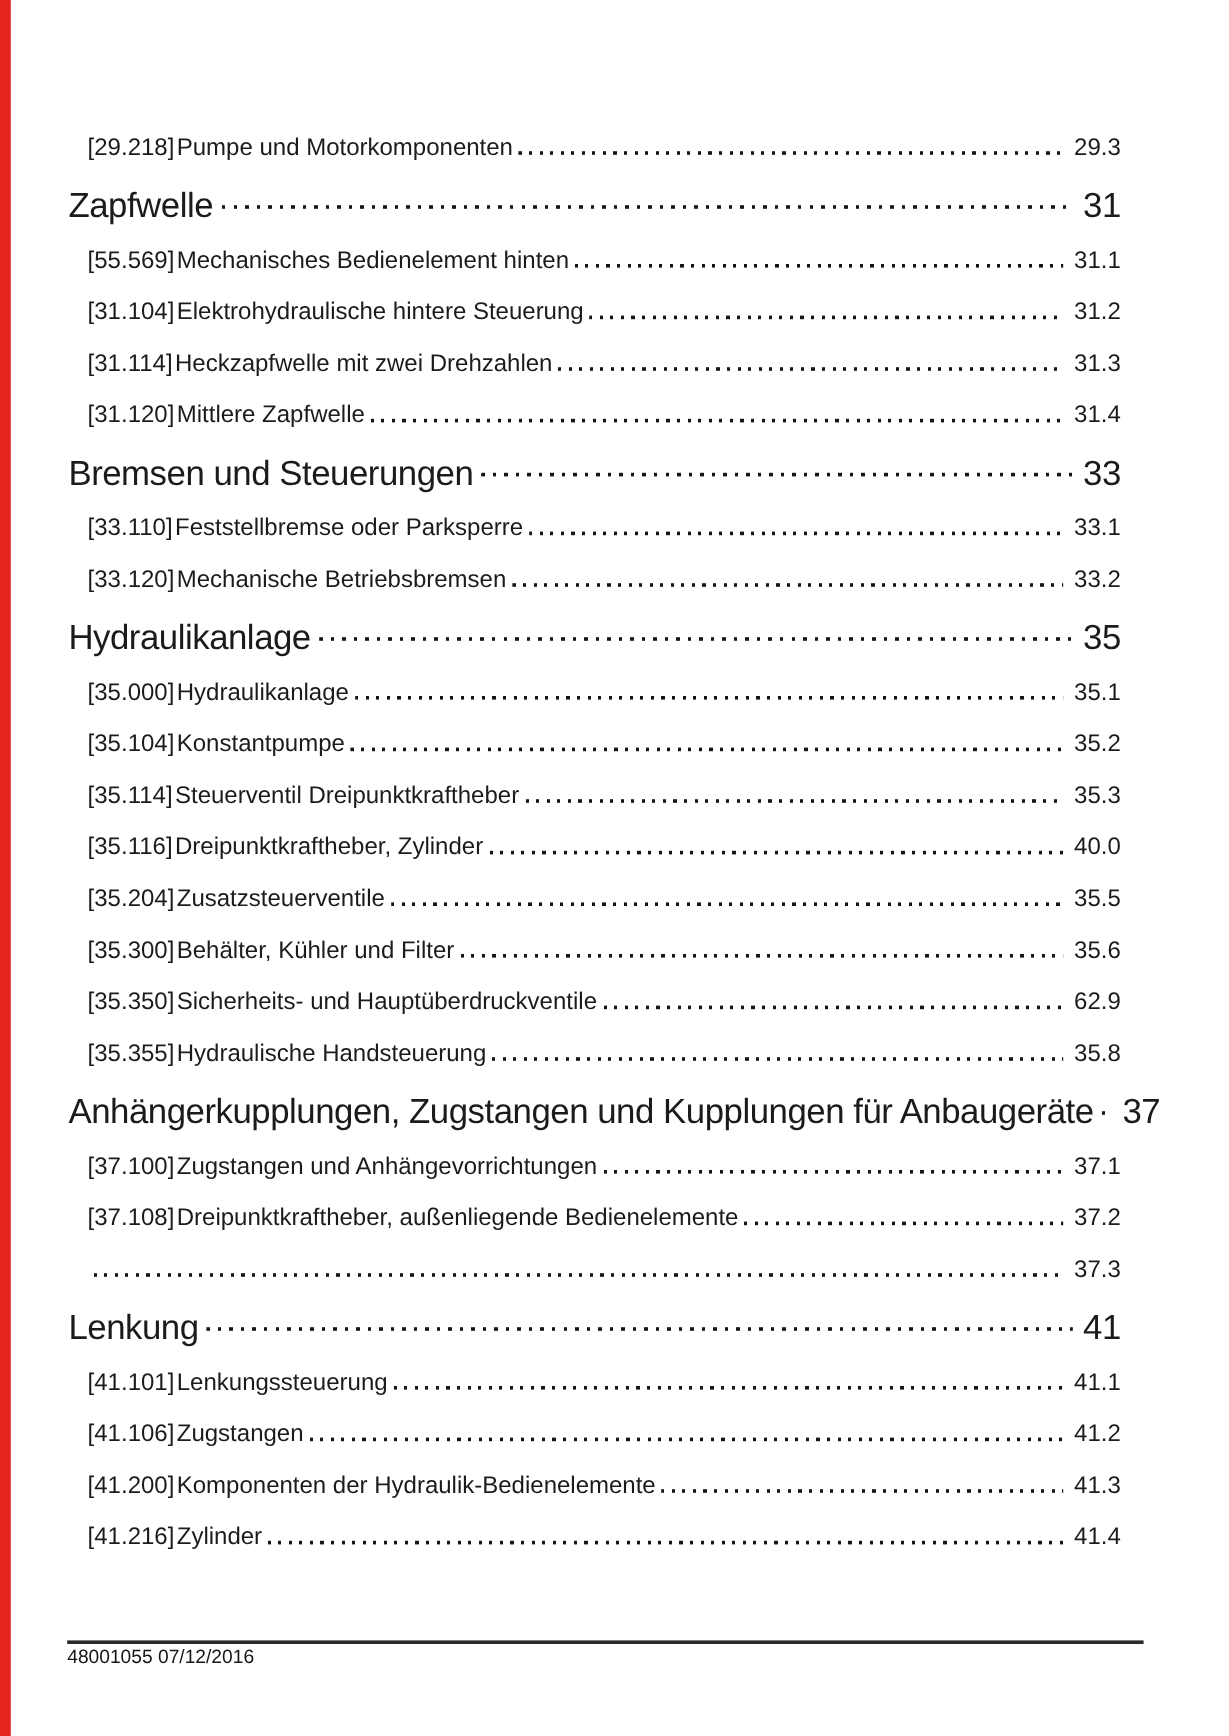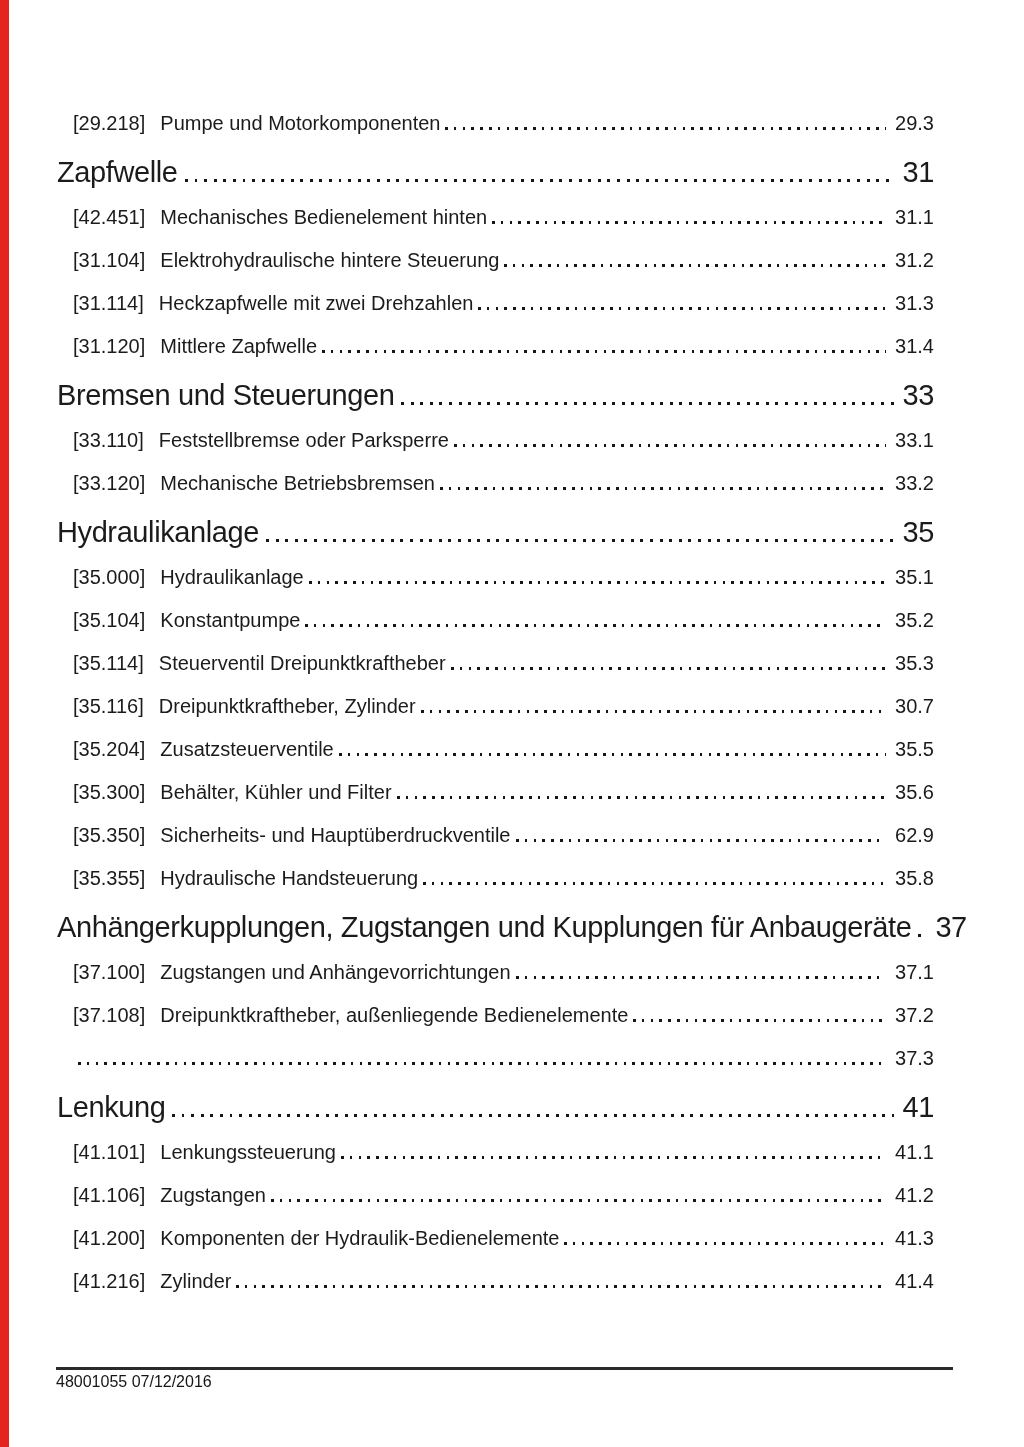--- a/index.html
+++ b/index.html
@@ -38,23 +38,24 @@
     line-height: 22px;
     margin-bottom: 21px;
     padding-left: 16px;
   }
   .row.chapter {
     font-size: 29px;
     line-height: 34px;
     letter-spacing: -0.4px;
     margin-top: 4px;
     margin-bottom: 17px;
+    align-items: center;
   }
   .label { white-space: nowrap; }
-  .code { margin-right: 15px; }
+  .code { margin-right: 2px; }
   .leader {
     flex: 1 1 auto;
     min-width: 8px;
     height: 2.6px;
     margin: 0 9px 0 5px;
     background-image: repeating-linear-gradient(to right, #161616 0 2.6px, transparent 2.6px 8.8px);
   }
   .chapter .leader {
     height: 3px;
     margin-left: 7px;
@@ -90,21 +91,21 @@
       <span class="label"><span class="code">[29.218]</span><span class="title">Pumpe und Motorkomponenten</span></span>
       <span class="leader"></span>
       <span class="page">29.3</span>
     </div>
     <div class="row chapter">
       <span class="label"><span class="title">Zapfwelle</span></span>
       <span class="leader"></span>
       <span class="page">31</span>
     </div>
     <div class="row entry">
-      <span class="label"><span class="code">[42.451]</span><span class="title">Mechanisches Bedienelement hinten</span></span>
+      <span class="label"><span class="code">[55.569]</span><span class="title">Mechanisches Bedienelement hinten</span></span>
       <span class="leader"></span>
       <span class="page">31.1</span>
     </div>
     <div class="row entry">
       <span class="label"><span class="code">[31.104]</span><span class="title">Elektrohydraulische hintere Steuerung</span></span>
       <span class="leader"></span>
       <span class="page">31.2</span>
     </div>
     <div class="row entry">
       <span class="label"><span class="code">[31.114]</span><span class="title">Heckzapfwelle mit zwei Drehzahlen</span></span>
@@ -147,21 +148,21 @@
       <span class="page">35.2</span>
     </div>
     <div class="row entry">
       <span class="label"><span class="code">[35.114]</span><span class="title">Steuerventil Dreipunktkraftheber</span></span>
       <span class="leader"></span>
       <span class="page">35.3</span>
     </div>
     <div class="row entry">
       <span class="label"><span class="code">[35.116]</span><span class="title">Dreipunktkraftheber, Zylinder</span></span>
       <span class="leader"></span>
-      <span class="page">30.7</span>
+      <span class="page">40.0</span>
     </div>
     <div class="row entry">
       <span class="label"><span class="code">[35.204]</span><span class="title">Zusatzsteuerventile</span></span>
       <span class="leader"></span>
       <span class="page">35.5</span>
     </div>
     <div class="row entry">
       <span class="label"><span class="code">[35.300]</span><span class="title">Behälter, Kühler und Filter</span></span>
       <span class="leader"></span>
       <span class="page">35.6</span>

